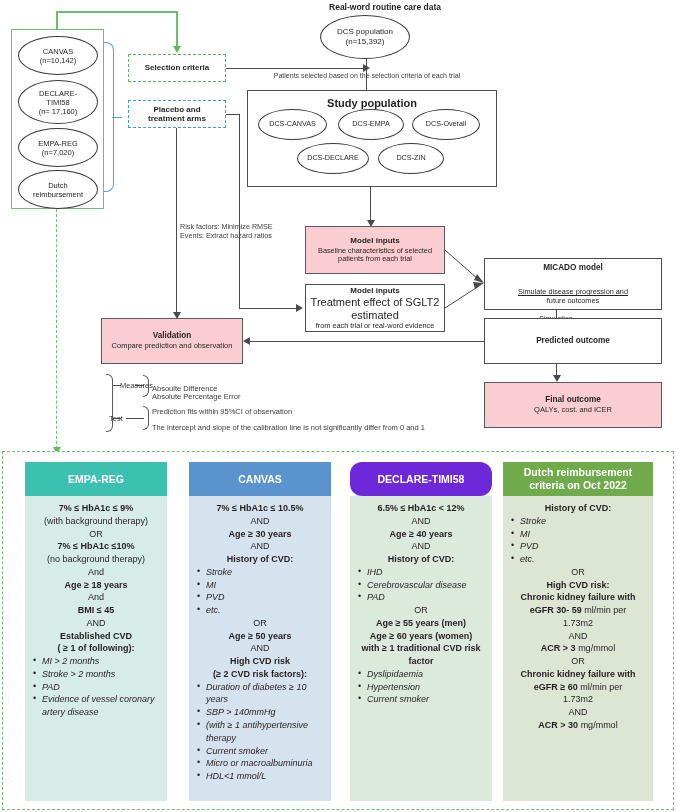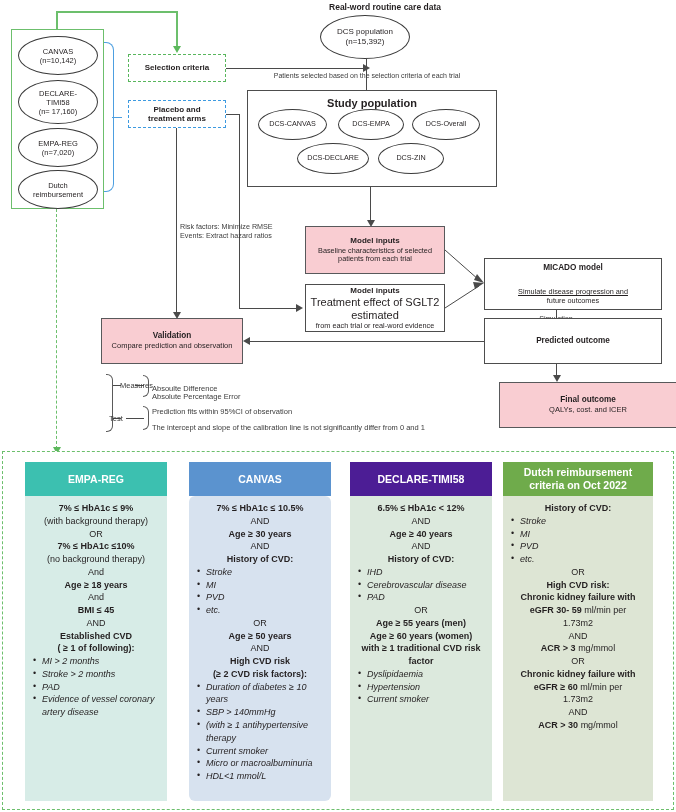--- a/index.html
+++ b/index.html
@@ -295,21 +295,21 @@
   <div class="ln v" style="left:556px;top:324px;height:12px;"></div>
   <div class="arrow-d" style="left:553px;top:334px;"></div>
 
   <div class="box" style="left:484px;top:318px;width:178px;height:46px;">
     <div class="ttl" style="font-size:8.2px;">Predicted outcome</div>
   </div>
 
   <div class="ln v" style="left:556px;top:364px;height:14px;"></div>
   <div class="arrow-d" style="left:553px;top:375px;"></div>
 
-  <div class="box pink" style="left:499px;top:382px;width:178px;height:46px;">
+  <div class="box pink" style="left:484px;top:382px;width:178px;height:46px;">
     <div class="ttl" style="font-size:8.2px;">Final outcome</div>
     <div class="sub" style="font-size:7.5px;margin-top:1px;">QALYs, cost. and ICER</div>
   </div>
 
   <div class="ln h" style="left:246px;top:341px;width:238px;"></div>
   <div class="arrow-l" style="left:243px;top:337px;"></div>
 
   <div class="box pink" style="left:101px;top:318px;width:142px;height:46px;">
     <div class="ttl" style="font-size:8.2px;">Validation</div>
     <div class="sub" style="font-size:7.5px;margin-top:1px;">Compare prediction and observation</div>
@@ -350,21 +350,21 @@
           <ul>
             <li>MI &gt; 2 months</li>
             <li>Stroke &gt; 2 months</li>
             <li>PAD</li>
             <li>Evidence of vessel coronary artery disease</li>
           </ul>
         </div>
     </div>
     <div class="col" id="col1" style="left: 186px; height: 339px;">
       <div class="col-head" style="background: rgb(91, 147, 207);">CANVAS</div>
-      <div class="col-body" style="background: rgb(215, 226, 239); border-radius: 6px;">
+      <div class="col-body" style="background: rgb(215, 226, 239);">
           <div class="c bld">7% ≤ HbA1c ≤ 10.5%</div>
           <div class="c">AND</div>
           <div class="c bld">Age ≥ 30 years</div>
           <div class="c">AND</div>
           <div class="c bld">History of CVD:</div>
           <ul>
             <li>Stroke</li>
             <li>MI</li>
             <li>PVD</li>
             <li>etc.</li>
@@ -378,21 +378,21 @@
             <li>Duration of diabetes ≥ 10 years</li>
             <li>SBP &gt; 140mmHg</li>
             <li>(with ≥ 1 antihypertensive therapy</li>
             <li>Current smoker</li>
             <li>Micro or macroalbuminuria</li>
             <li>HDL&lt;1 mmol/L</li>
           </ul>
         </div>
     </div>
     <div class="col" id="col2" style="left: 347px; height: 339px;">
-      <div class="col-head" style="background: #4c1d95;">DECLARE-TIMI58</div>
+      <div class="col-head" style="background: #6d28d9; border-radius: 12px;">DECLARE-TIMI58</div>
       <div class="col-body" style="background: rgb(220, 233, 221);">
           <div class="c bld">6.5% ≤ HbA1c &lt; 12%</div>
           <div class="c">AND</div>
           <div class="c bld">Age ≥ 40 years</div>
           <div class="c">AND</div>
           <div class="c bld">History of CVD:</div>
           <ul>
             <li>IHD</li>
             <li>Cerebrovascular disease</li>
             <li>PAD</li>

